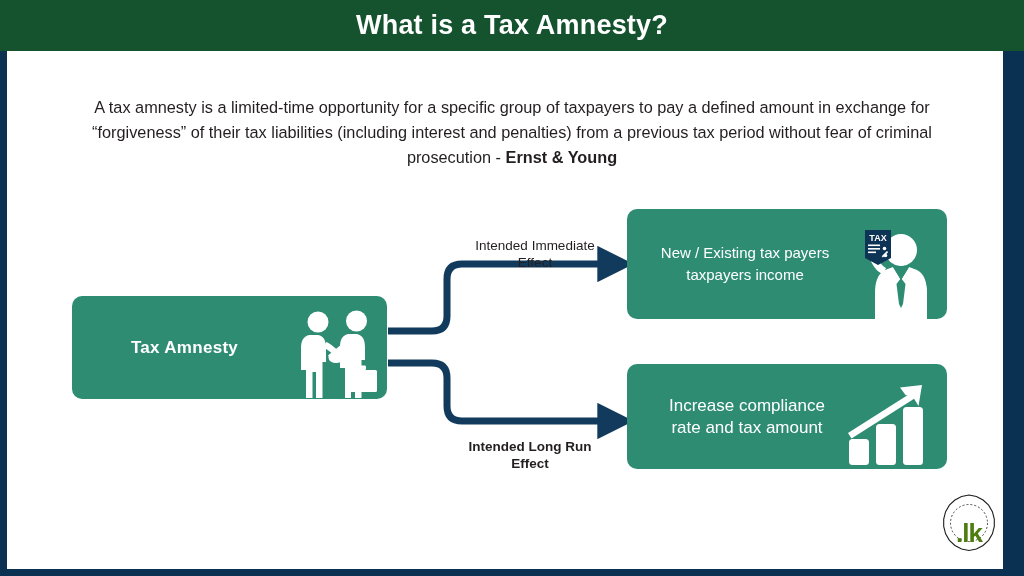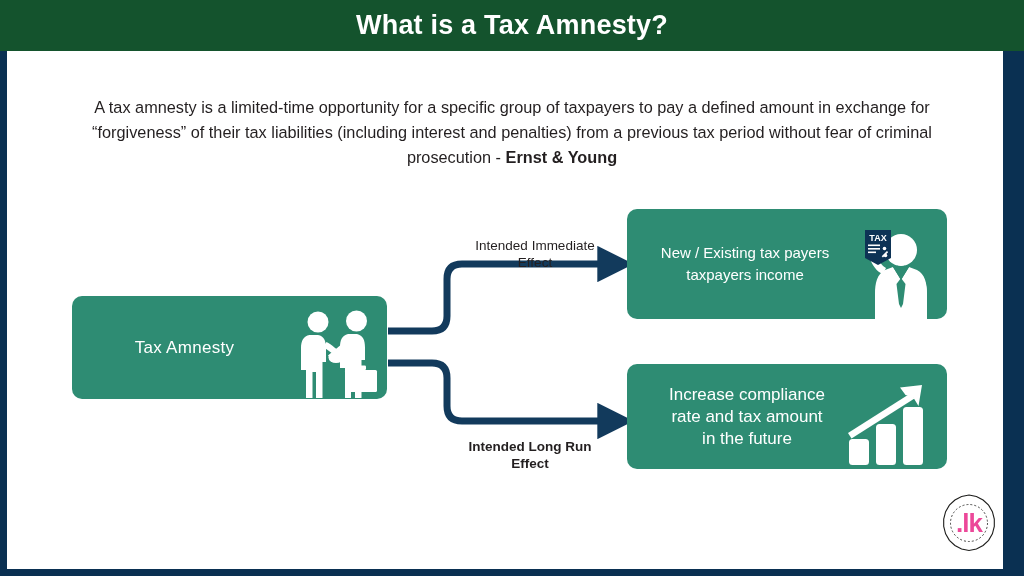--- a/index.html
+++ b/index.html
@@ -61,21 +61,21 @@
   }
 
   #box-source {
     left:65px; top:245px;
     width:315px; height:103px;
   }
   #box-source .boxlabel {
     width:225px;
     text-align:center;
     font-size:17px;
-    font-weight:normal;
+    font-weight:bold;
     letter-spacing:.3px;
   }
 
   #box-immediate {
     left:620px; top:158px;
     width:320px; height:110px;
     justify-content:flex-start;
   }
   #box-immediate .boxlabel {
     width:228px;
@@ -139,24 +139,24 @@
     line-height:31px;
     letter-spacing:-0.5px;
   }
   #logo-badge {
     position:absolute;
     right:0; top:6px;
     width:66px; height:66px;
   }
   #logo-tld {
     position:absolute;
-    right:0; top:2px;
+    right:0; top:12px;
     width:66px; height:66px;
     display:flex; align-items:center; justify-content:center;
-    color:#ec4899;
+    color:#4d7c0f;
     font-weight:bold;
     font-size:26px;
     letter-spacing:-1px;
   }
 </style>
 </head>
 <body>
 
 <div id="slide">
 
@@ -248,21 +248,20 @@
             <circle cx="40.5" cy="35.5" r="1.8"></circle>
           </g>
         </svg>
       </div>
     </div>
 
     <div class="gbox" id="box-longrun">
       <div class="boxlabel">
         <div>Increase compliance</div>
         <div>rate and tax amount</div>
-        <div>in the future</div>
       </div>
       <div class="boxicon">
         <svg width="88" height="84" viewBox="0 0 88 84" fill="#ffffff">
 
           <rect x="4" y="56" width="20" height="26" rx="3.5"></rect>
           <rect x="31" y="41" width="20" height="41" rx="3.5"></rect>
           <rect x="58" y="24" width="20" height="58" rx="3.5"></rect>
 
           <path d="M3,50 L66,10 L69.5,15.5 L6.5,55.5 Z"></path>
           <path d="M55,4.5 L77,2 L73.5,23 L68,14 L60.5,12 Z"></path>

